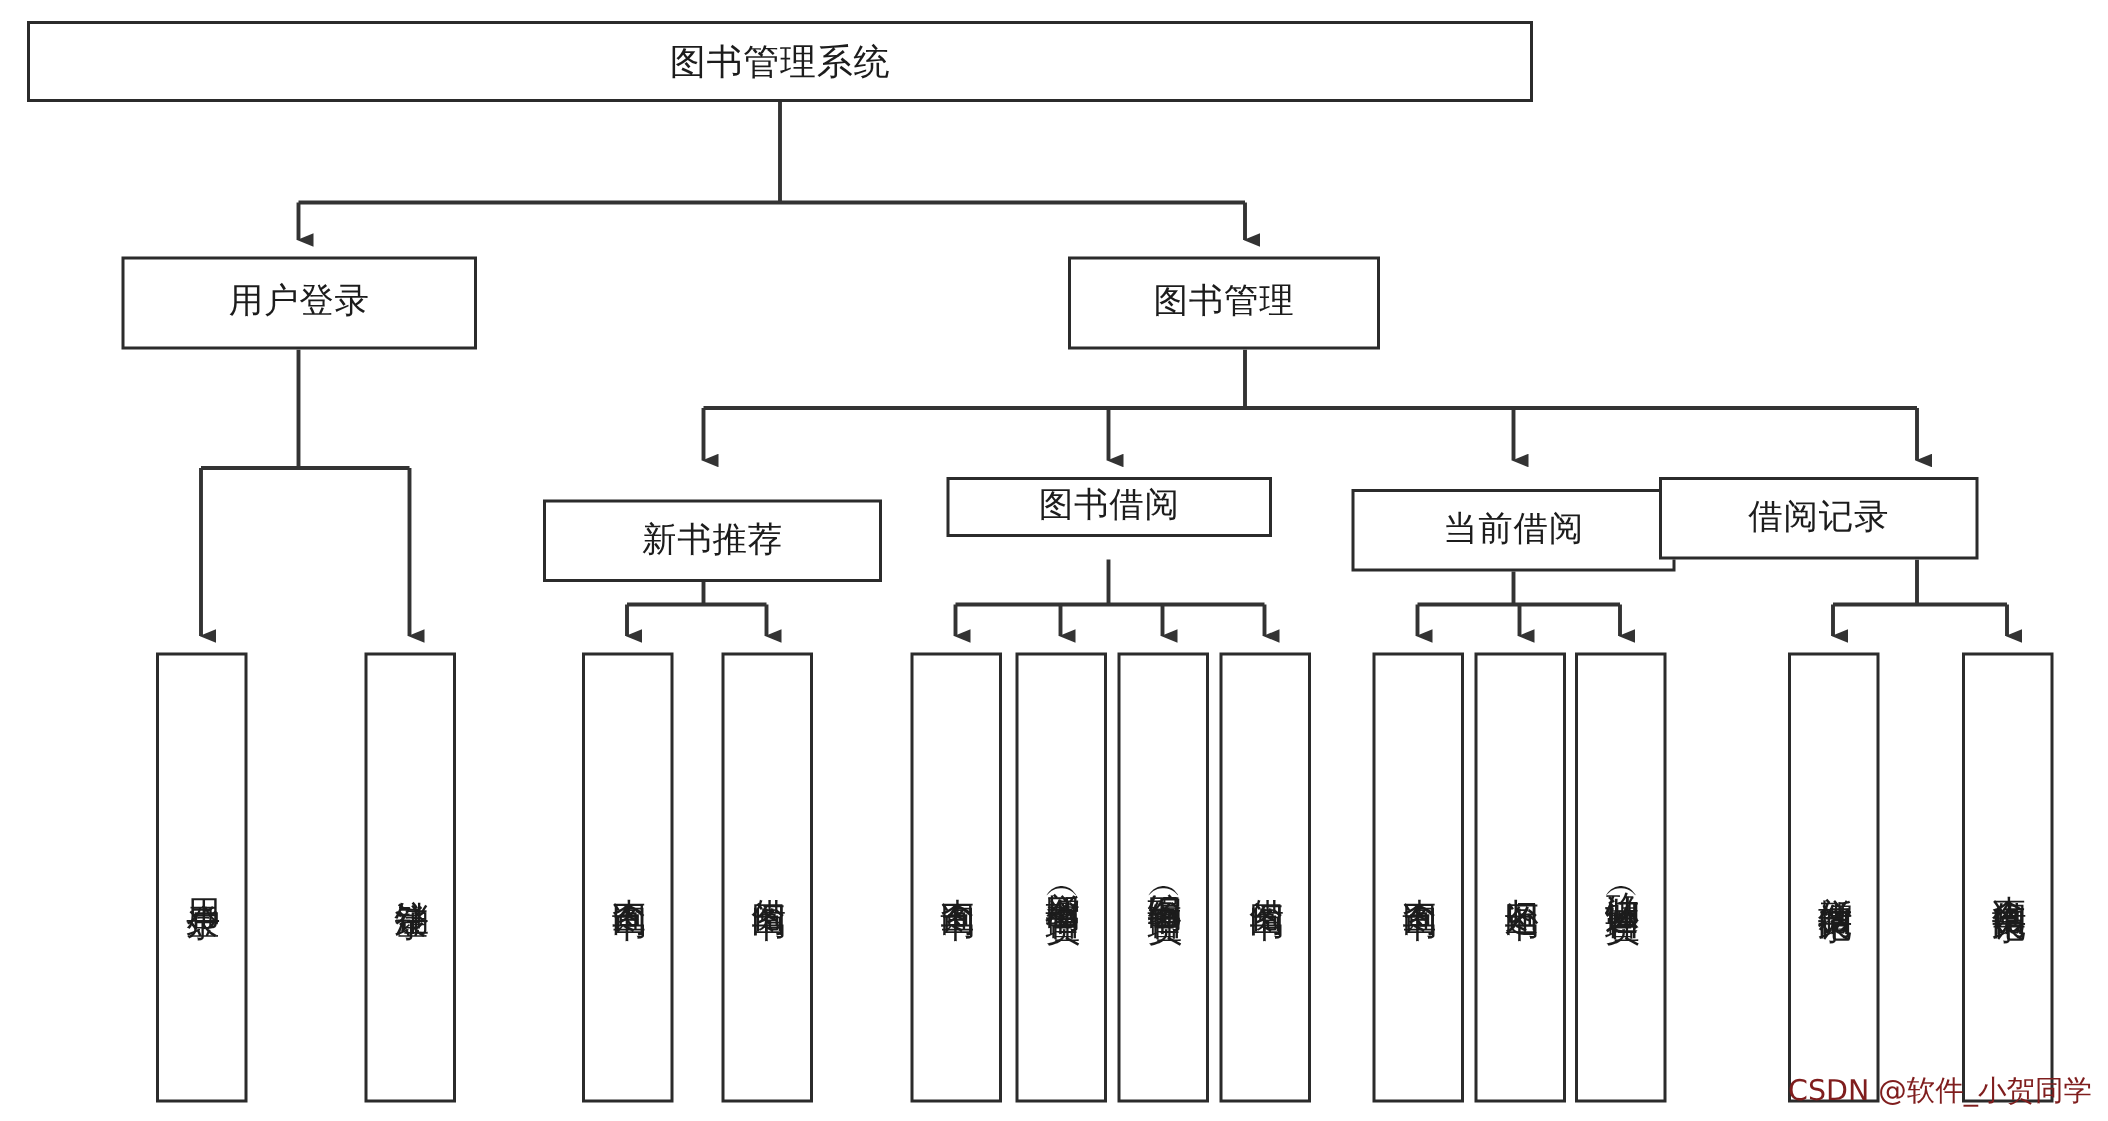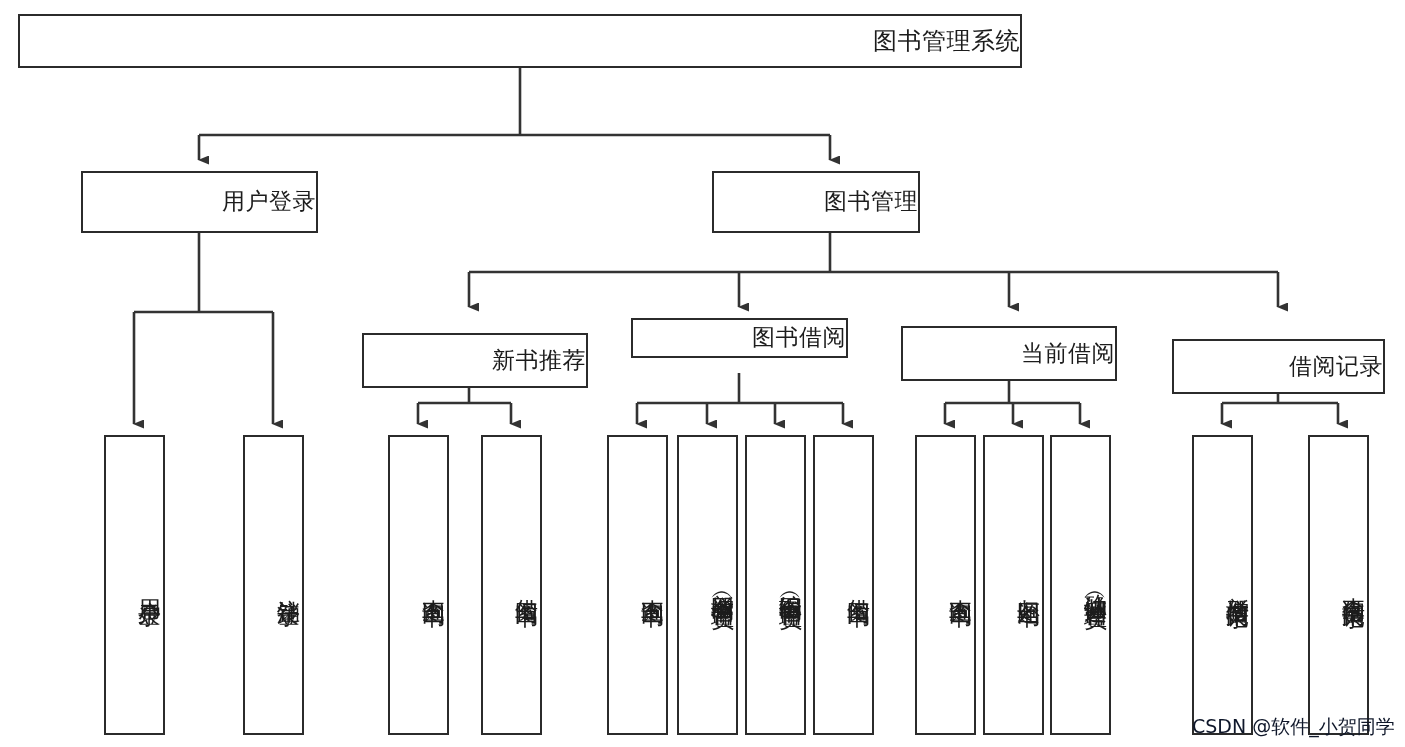--- a/index.html
+++ b/index.html
@@ -26,21 +26,21 @@
     height: 747px;
     pointer-events: none;
   }
   .node {
     position: absolute;
     box-sizing: border-box;
     background: #ffffff;
     border: 2px solid #2b2b2b;
     display: flex;
     align-items: center;
-    justify-content: flex-end;
+    justify-content: center;
     color: #1c1c1c;
   }
   .node .label {
     display: block;
     text-align: center;
     line-height: 1.18;
     letter-spacing: 0.5px;
   }
   .node.horizontal .label {
     writing-mode: horizontal-tb;
@@ -51,21 +51,21 @@
     text-orientation: upright;
     font-size: 23px;
     letter-spacing: 2px;
     max-height: 286px;
   }
   .node.root .label {
     font-size: 24px;
   }
   .watermark {
     position: absolute;
-    color: #0f172a;
+    color: #7f1d1d;
     font-size: 19px;
     white-space: nowrap;
     font-family: "DejaVu Sans", "Liberation Sans", sans-serif;
   }
 </style>
 </head>
 <body>
 
 <div id="diagram-root">
 
@@ -132,21 +132,21 @@
 
   <div class="node horizontal" style="left:362px; top:333px; width:226px; height:55px;">
     <span class="label">新书推荐</span>
   </div>
   <div class="node horizontal" style="left:631px; top:318px; width:217px; height:40px;">
     <span class="label">图书借阅</span>
   </div>
   <div class="node horizontal" style="left:901px; top:326px; width:216px; height:55px;">
     <span class="label">当前借阅</span>
   </div>
-  <div class="node horizontal" style="left:1172px; top:318px; width:213px; height:55px;margin-top:21px;">
+  <div class="node horizontal" style="left:1106px; top:318px; width:213px; height:55px;">
     <span class="label">借阅记录</span>
   </div>
 
   <div class="node vertical" style="left:104px; top:435px; width:61px; height:300px;">
     <span class="label">用户登录</span>
   </div>
   <div class="node vertical" style="left:243px; top:435px; width:61px; height:300px;">
     <span class="label">注销登录</span>
   </div>
   <div class="node vertical" style="left:388px; top:435px; width:61px; height:300px;">

